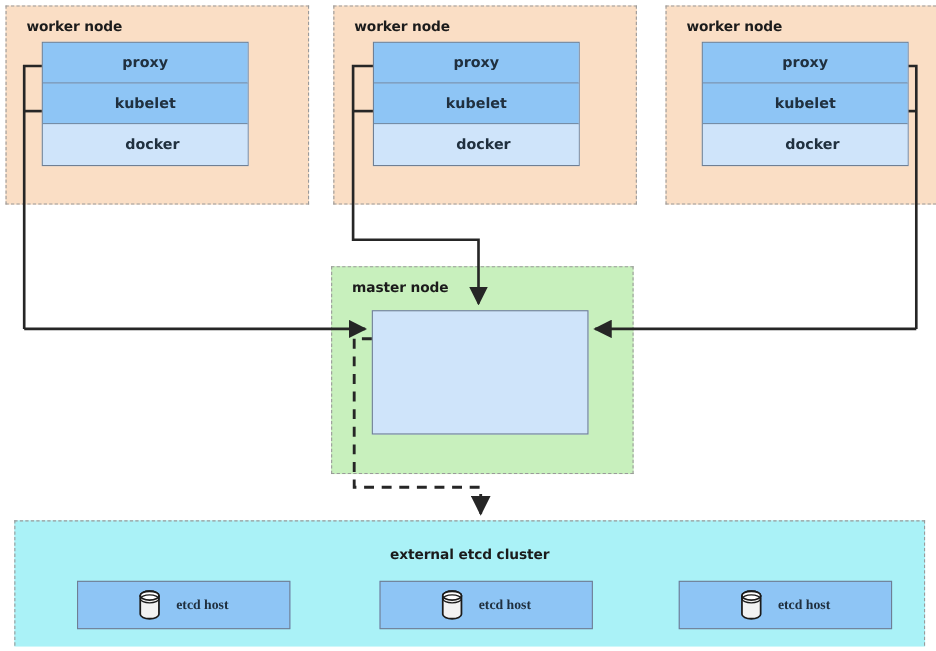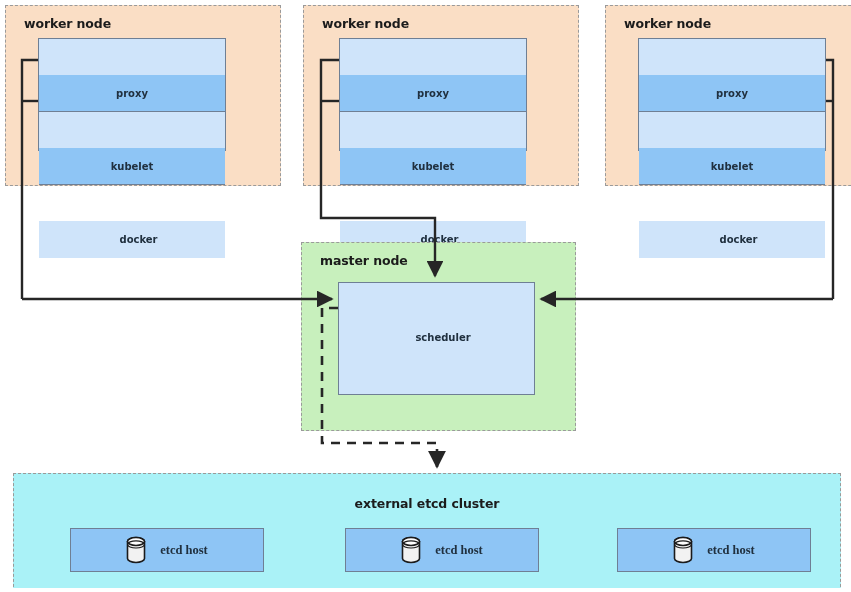--- a/index.html
+++ b/index.html
@@ -46,27 +46,26 @@
   .stack {
     position: absolute;
     border: 1px solid #6f7f94;
     box-sizing: border-box;
     background: #cfe4fa;
   }
   .cell {
     height: 37px;
     line-height: 37px;
     text-align: center;
-    font-size: 10px;
+    font-size: 13px;
     font-weight: bold;
     color: #20303f;
     box-sizing: border-box;
     border-bottom: 1px solid #6f7f94;
     white-space: nowrap;
-    margin-top: 36px;
   }
   .cell:last-child { border-bottom: none; padding-left: 13px; }
   .cell.dark  { background: #8ec5f5; }
   .cell.light { background: #cfe4fa; }
 
   
   .etcd-host {
     position: absolute;
     height: 44px;
     background: #8ec5f5;
@@ -123,21 +122,20 @@
   <div class="stack" style="left:638px; top:38px; width:188px; height:113px;">
     <div class="cell dark">proxy</div>
     <div class="cell dark">kubelet</div>
     <div class="cell light">docker</div>
   </div>
 
   <div class="zone zone-master" style="left:301px; top:242px; width:275px; height:189px;">
     <div class="zone-label zone-label-left">master node</div>
   </div>
   <div class="stack" style="left:338px; top:282px; width:197px; height:113px;">
-    <div class="cell light">scheduler</div>
   </div>
 
   <div class="zone zone-etcd" style="left:13px; top:473px; width:828px; height:119px;">
     <div class="zone-label zone-label-center">external etcd cluster</div>
   </div>
 
   <div class="etcd-host" style="left:70px; top:528px; width:194px;">
     <svg class="db-icon" width="20" height="28" viewBox="0 0 20 28">
       <ellipse cx="10" cy="5.5" rx="8.5" ry="4" fill="#ffffff" stroke="#1b1b1b" stroke-width="1.6"></ellipse>
       <path d="M1.5 5.5 L1.5 22.5 A8.5 4 0 0 0 18.5 22.5 L18.5 5.5" fill="#f2f2f2" stroke="#1b1b1b" stroke-width="1.6"></path>

